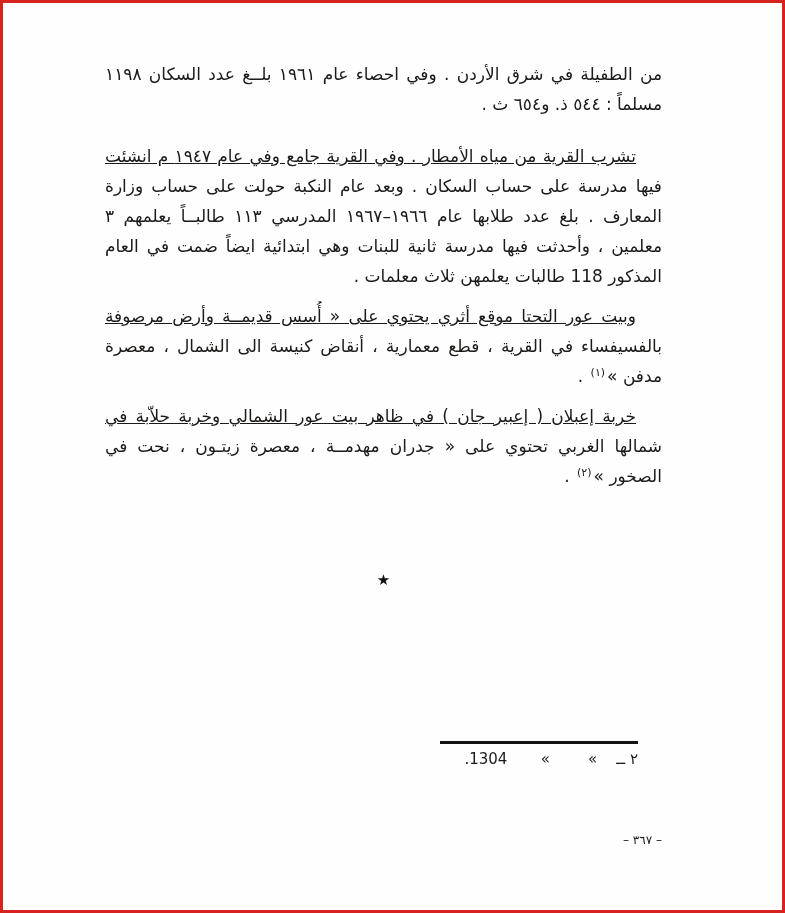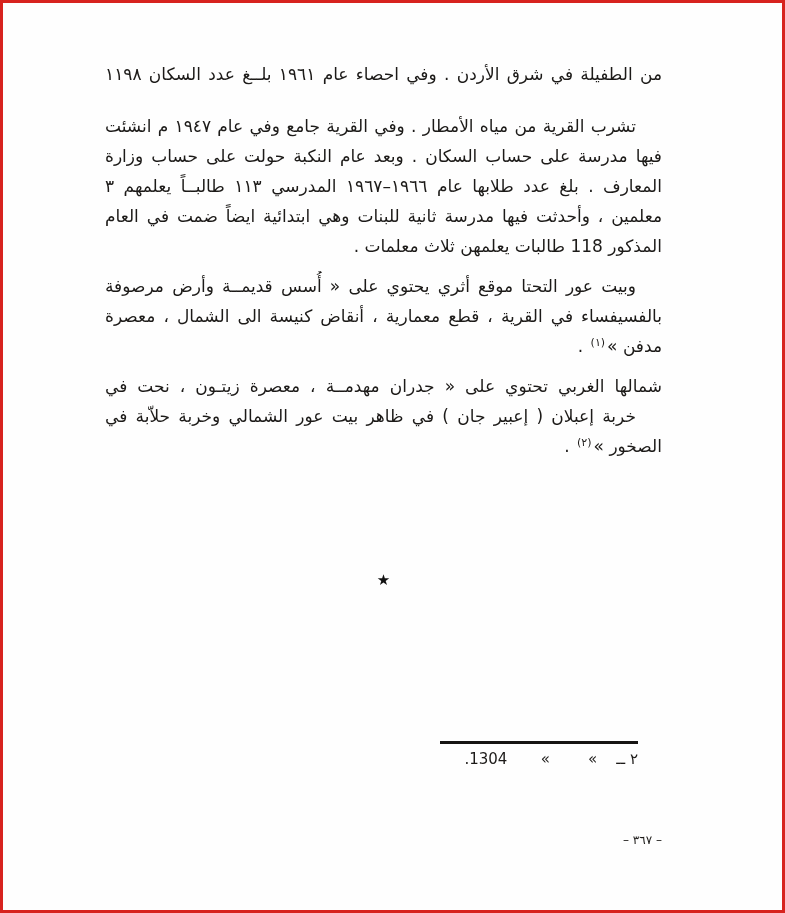--- a/index.html
+++ b/index.html
@@ -31,21 +31,21 @@
     text-align-last: justify;
     text-justify: inter-word;
     white-space: nowrap;
   }
   .line.just { white-space: normal; height: 30px; overflow: hidden; }
   .line.last {
     text-align: right;
     text-align-last: right;
     white-space: normal;
   }
-  .line.indent { text-indent: 26px; }
+  .line.indent { text-indent: 26px; text-decoration: underline; }
   sup.ref {
     font-size: 11px;
     line-height: 0;
     vertical-align: 6px;
     margin: 0 2px;
   }
   .star-row {
     position: absolute;
     top: 568px;
     right: 120px;
@@ -85,42 +85,43 @@
 </style>
 </head>
 <body>
 
 <div class="page">
 
   <div class="text-block">
 
     <div class="para first">
       <div class="line just">من الطفيلة في شرق الأردن . وفي احصاء عام ١٩٦١ بلــغ عدد السكان ١١٩٨</div>
+      <div class="line last">مسلماً : ٥٤٤ ذ. و٦٥٤ ث .</div>
     </div>
 
     <div class="para">
       <div class="line just indent">تشرب القرية من مياه الأمطار . وفي القرية جامع وفي عام ١٩٤٧ م انشئت</div>
       <div class="line just">فيها مدرسة على حساب السكان . وبعد عام النكبة حولت على حساب وزارة</div>
       <div class="line just">المعارف . بلغ عدد طلابها عام ١٩٦٦–١٩٦٧ المدرسي ١١٣ طالبــاً يعلمهم ٣</div>
       <div class="line just">معلمين ، وأحدثت فيها مدرسة ثانية للبنات وهي ابتدائية ايضاً ضمت في العام</div>
       <div class="line last">المذكور 118 طالبات يعلمهن ثلاث معلمات .</div>
     </div>
 
     <div class="para">
       <div class="line just indent">وبيت عور التحتا موقع أثري يحتوي على « أُسس قديمــة وأرض مرصوفة</div>
       <div class="line just">بالفسيفساء في القرية ، قطع معمارية ، أنقاض كنيسة الى الشمال ، معصرة خمر ،</div>
       <div class="line last">
         <span>مدفن »</span><sup class="ref">(١)</sup><span> .</span>
       </div>
     </div>
 
 
     <div class="para">
+      <div class="line just indent">خربة إعبلان ( إعبير جان ) في ظاهر بيت عور الشمالي وخربة حلاّبة في</div>
       <div class="line just">شمالها الغربي تحتوي على « جدران مهدمــة ، معصرة زيتـون ، نحت في</div>
-      <div class="line just indent">خربة إعبلان ( إعبير جان ) في ظاهر بيت عور الشمالي وخربة حلاّبة في</div>
       <div class="line last">
         <span>الصخور »</span><sup class="ref">(٢)</sup><span> .</span>
       </div>
     </div>
 
   </div>
 
   <div class="star-row">
     <span>★</span>
   </div>

